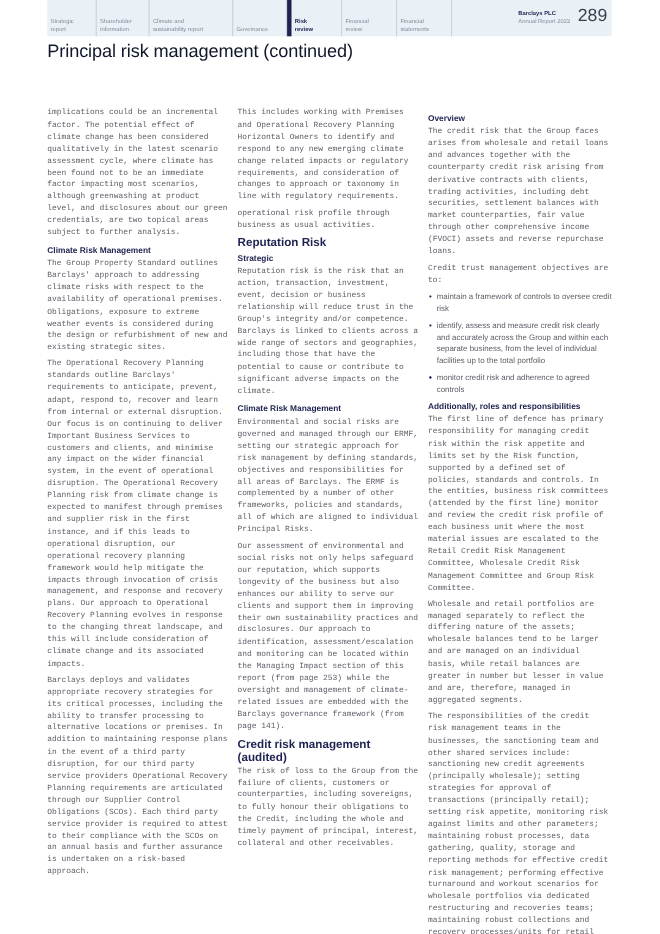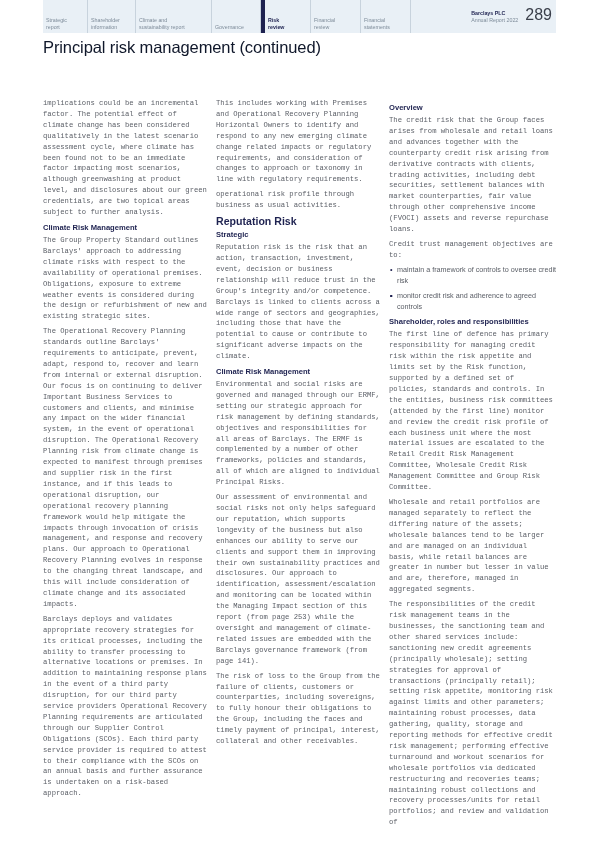--- a/index.html
+++ b/index.html
@@ -96,30 +96,31 @@
 
 <div class="col col2">
   <p>This includes working with Premises and Operational Recovery Planning Horizontal Owners to identify and respond to any new emerging climate change related impacts or regulatory requirements, and consideration of changes to approach or taxonomy in line with regulatory requirements.</p>
   <p>operational risk profile through business as usual activities.</p>
   <h2 class="sect">Reputation Risk</h2>
   <h3 class="sub">Strategic</h3>
   <p>Reputation risk is the risk that an action, transaction, investment, event, decision or business relationship will reduce trust in the Group's integrity and/or competence. Barclays is linked to clients across a wide range of sectors and geographies, including those that have the potential to cause or contribute to significant adverse impacts on the climate.</p>
   <h3 class="sub">Climate Risk Management</h3>
   <p>Environmental and social risks are governed and managed through our ERMF, setting our strategic approach for risk management by defining standards, objectives and responsibilities for all areas of Barclays. The ERMF is complemented by a number of other frameworks, policies and standards, all of which are aligned to individual Principal Risks.</p>
   <p>Our assessment of environmental and social risks not only helps safeguard our reputation, which supports longevity of the business but also enhances our ability to serve our clients and support them in improving their own sustainability practices and disclosures. Our approach to identification, assessment/escalation and monitoring can be located within the Managing Impact section of this report (from page 253) while the oversight and management of climate-related issues are embedded with the Barclays governance framework (from page 141).</p>
-  <p>The risk of loss to the Group from the failure of clients, customers or counterparties, including sovereigns, to fully honour their obligations to the Group, including the faces and timely payment of principal, interest, collateral and other receivables.</p>
+  <h2 class="sect">Credit risk management (audited)</h2>
+  <p>The risk of loss to the Group from the failure of clients, customers or counterparties, including sovereigns, to fully honour their obligations to the Credit, including the whole and timely payment of principal, interest, collateral and other receivables.</p>
 </div>
 
 <div class="col col3">
   <h3 class="sub" style="margin-top:4px">Overview</h3>
   <p>The credit risk that the Group faces arises from wholesale and retail loans and advances together with the counterparty credit risk arising from derivative contracts with clients, trading activities, including debt securities, settlement balances with market counterparties, fair value through other comprehensive income (FVOCI) assets and reverse repurchase loans.</p>
   <p>Credit trust management objectives are to:</p>
   <ul class="bullets">
     <li><span class="dot">•</span><span>maintain a framework of controls to oversee credit risk</span></li>
-    <li><span class="dot">•</span></li>
+    <li><span class="dot">•</span><span>identify, assess and measure credit risk clearly and accurately across the Group and within each separate business, from the level of individual facilities up to the total portfolio</span></li>
     <li><span class="dot">•</span></li>
     <li><span class="dot">•</span><span>monitor credit risk and adherence to agreed controls</span></li>
   </ul>
-  <h3 class="sub">Shareholder, roles and responsibilities</h3>
+  <h3 class="sub">Additionally, roles and responsibilities</h3>
   <p>The first line of defence has primary responsibility for managing credit risk within the risk appetite and limits set by the Risk function, supported by a defined set of policies, standards and controls. In the entities, business risk committees (attended by the first line) monitor and review the credit risk profile of each business unit where the most material issues are escalated to the Retail Credit Risk Management Committee, Wholesale Credit Risk Management Committee and Group Risk Committee.</p>
   <p>Wholesale and retail portfolios are managed separately to reflect the differing nature of the assets; wholesale balances tend to be larger and are managed on an individual basis, while retail balances are greater in number but lesser in value and are, therefore, managed in aggregated segments.</p>
   <p>The responsibilities of the credit risk management teams in the businesses, the sanctioning team and other shared services include: sanctioning new credit agreements (principally wholesale); setting strategies for approval of transactions (principally retail); setting risk appetite, monitoring risk against limits and other parameters; maintaining robust processes, data gathering, quality, storage and reporting methods for effective credit risk management; performing effective turnaround and workout scenarios for wholesale portfolios via dedicated restructuring and recoveries teams; maintaining robust collections and recovery processes/units for retail portfolios; and review and validation of</p>
 </div>
 
 </body></html>

